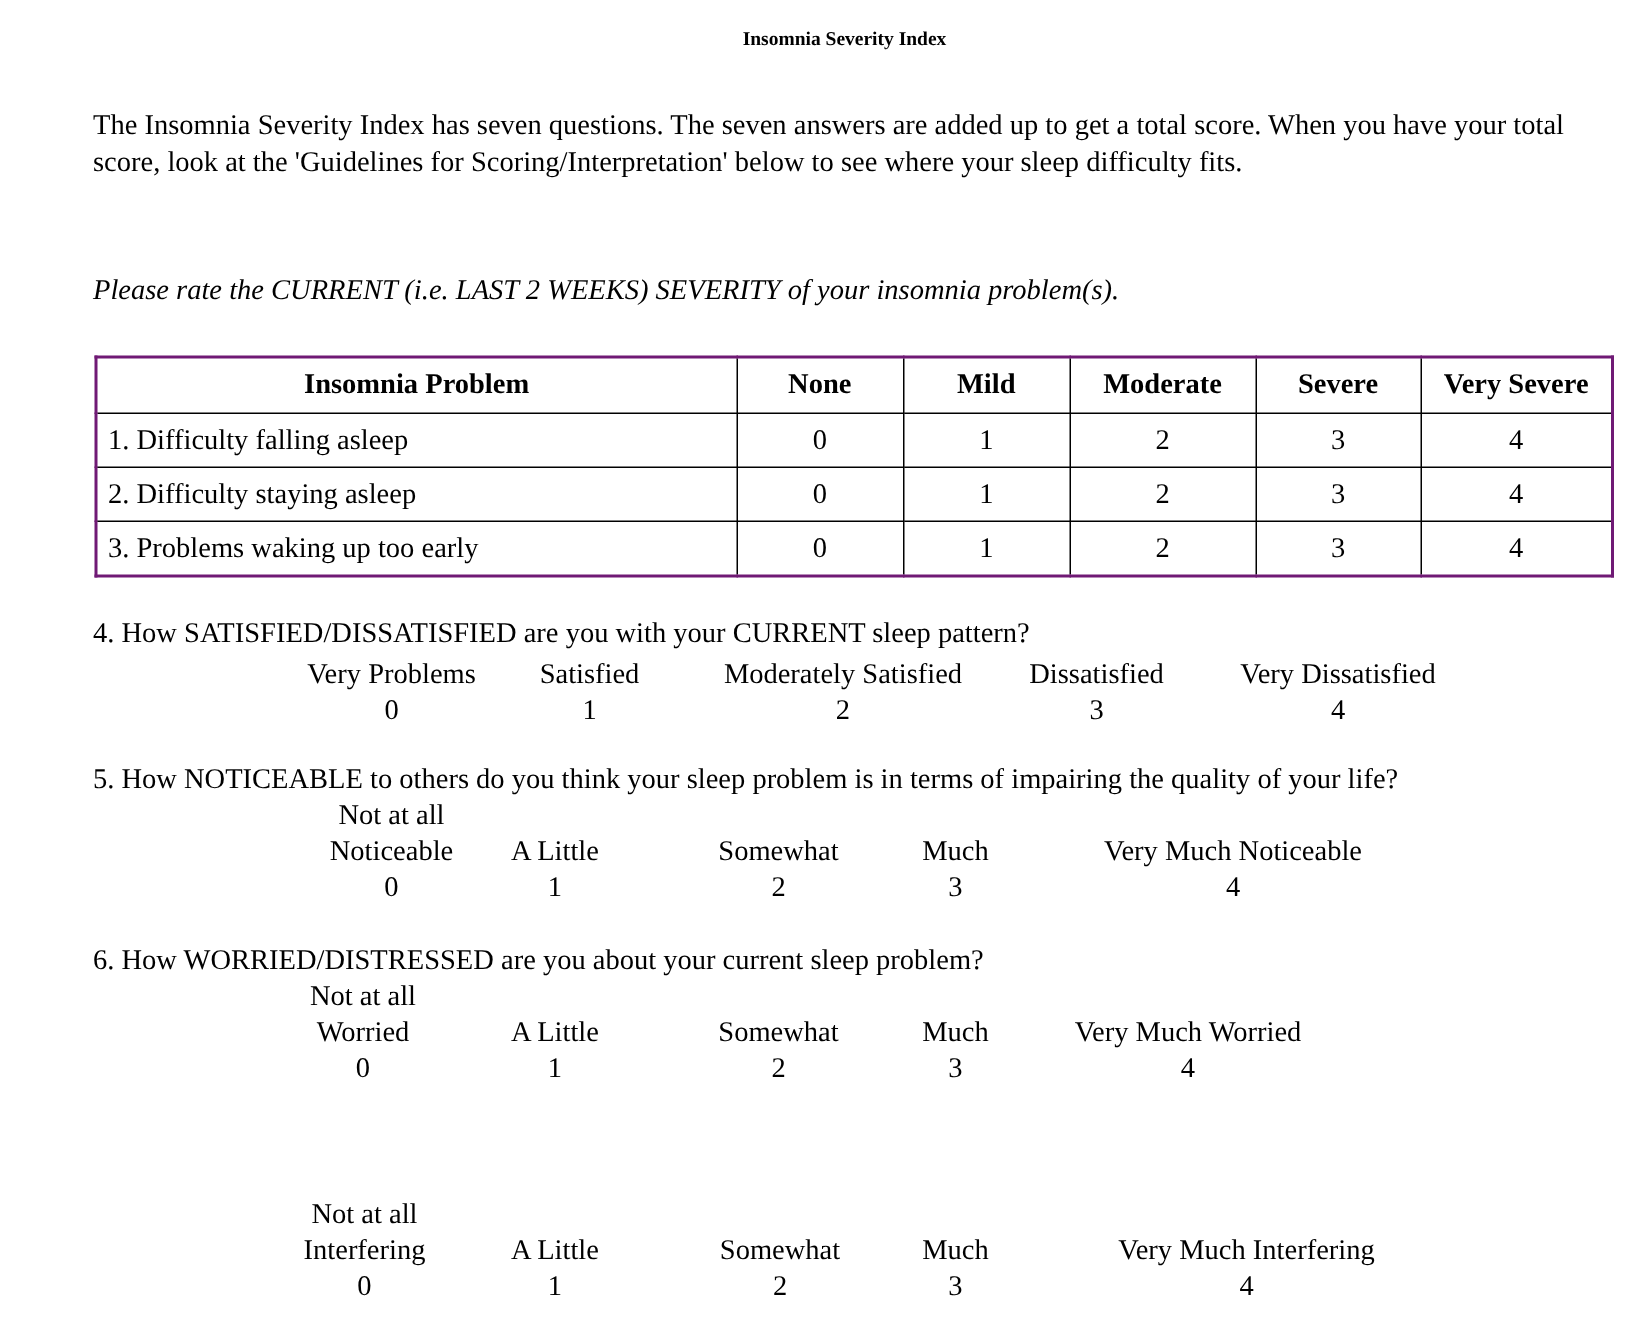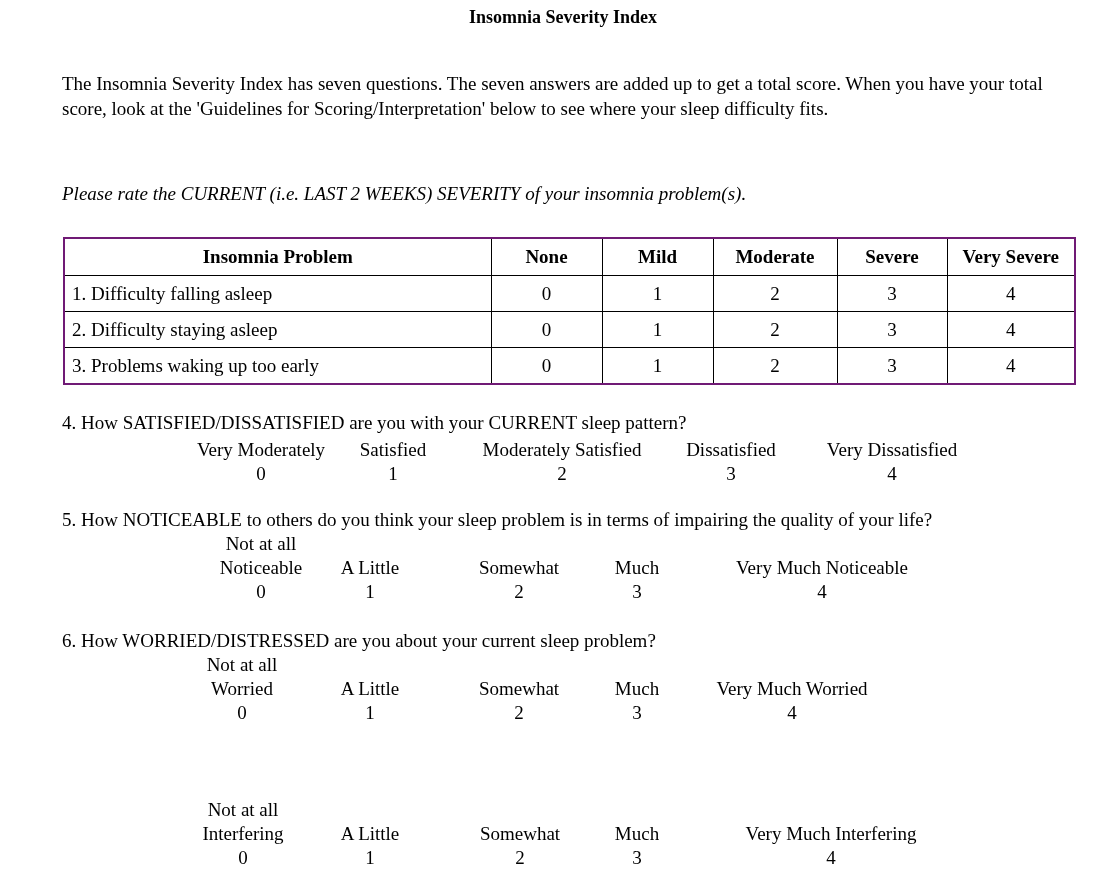--- a/index.html
+++ b/index.html
@@ -8,24 +8,24 @@
     width: 1096px;
     height: 887px;
     background: #ffffff;
     color: #000000;
     font-family: "Liberation Serif", "DejaVu Serif", serif;
     font-size: 19px;
     overflow: hidden;
   }
   .title {
     position: absolute;
-    top: 7px; left: 62px; width: 1002px;
+    top: 18px; left: 62px; width: 1002px;
     margin: 0;
     text-align: center;
-    font-size: 18px;
+    font-size: 13px;
     font-weight: bold;
   }
   .intro {
     position: absolute;
     top: 71px; left: 62px; width: 1004px;
     margin: 0;
     line-height: 25px;
   }
   .instruction {
     position: absolute;
@@ -142,21 +142,21 @@
           <td class="val">2</td>
           <td class="val">3</td>
           <td class="val">4</td>
         </tr>
       </tbody>
   </table>
 
   <p class="q-text" id="q-text-0">4. How SATISFIED/DISSATISFIED are you with your CURRENT sleep pattern?</p>
   <div class="q-options" id="opts-0">
       <div class="opt-col" style="left: 261px;">
-        <div>Very Moderately</div>
+        <div>Very Problems</div>
         <div class="opt-value">0</div>
       </div>
       <div class="opt-col" style="left: 393px;">
         <div>Satisfied</div>
         <div class="opt-value">1</div>
       </div>
       <div class="opt-col" style="left: 562px;">
         <div>Moderately Satisfied</div>
         <div class="opt-value">2</div>
       </div>

